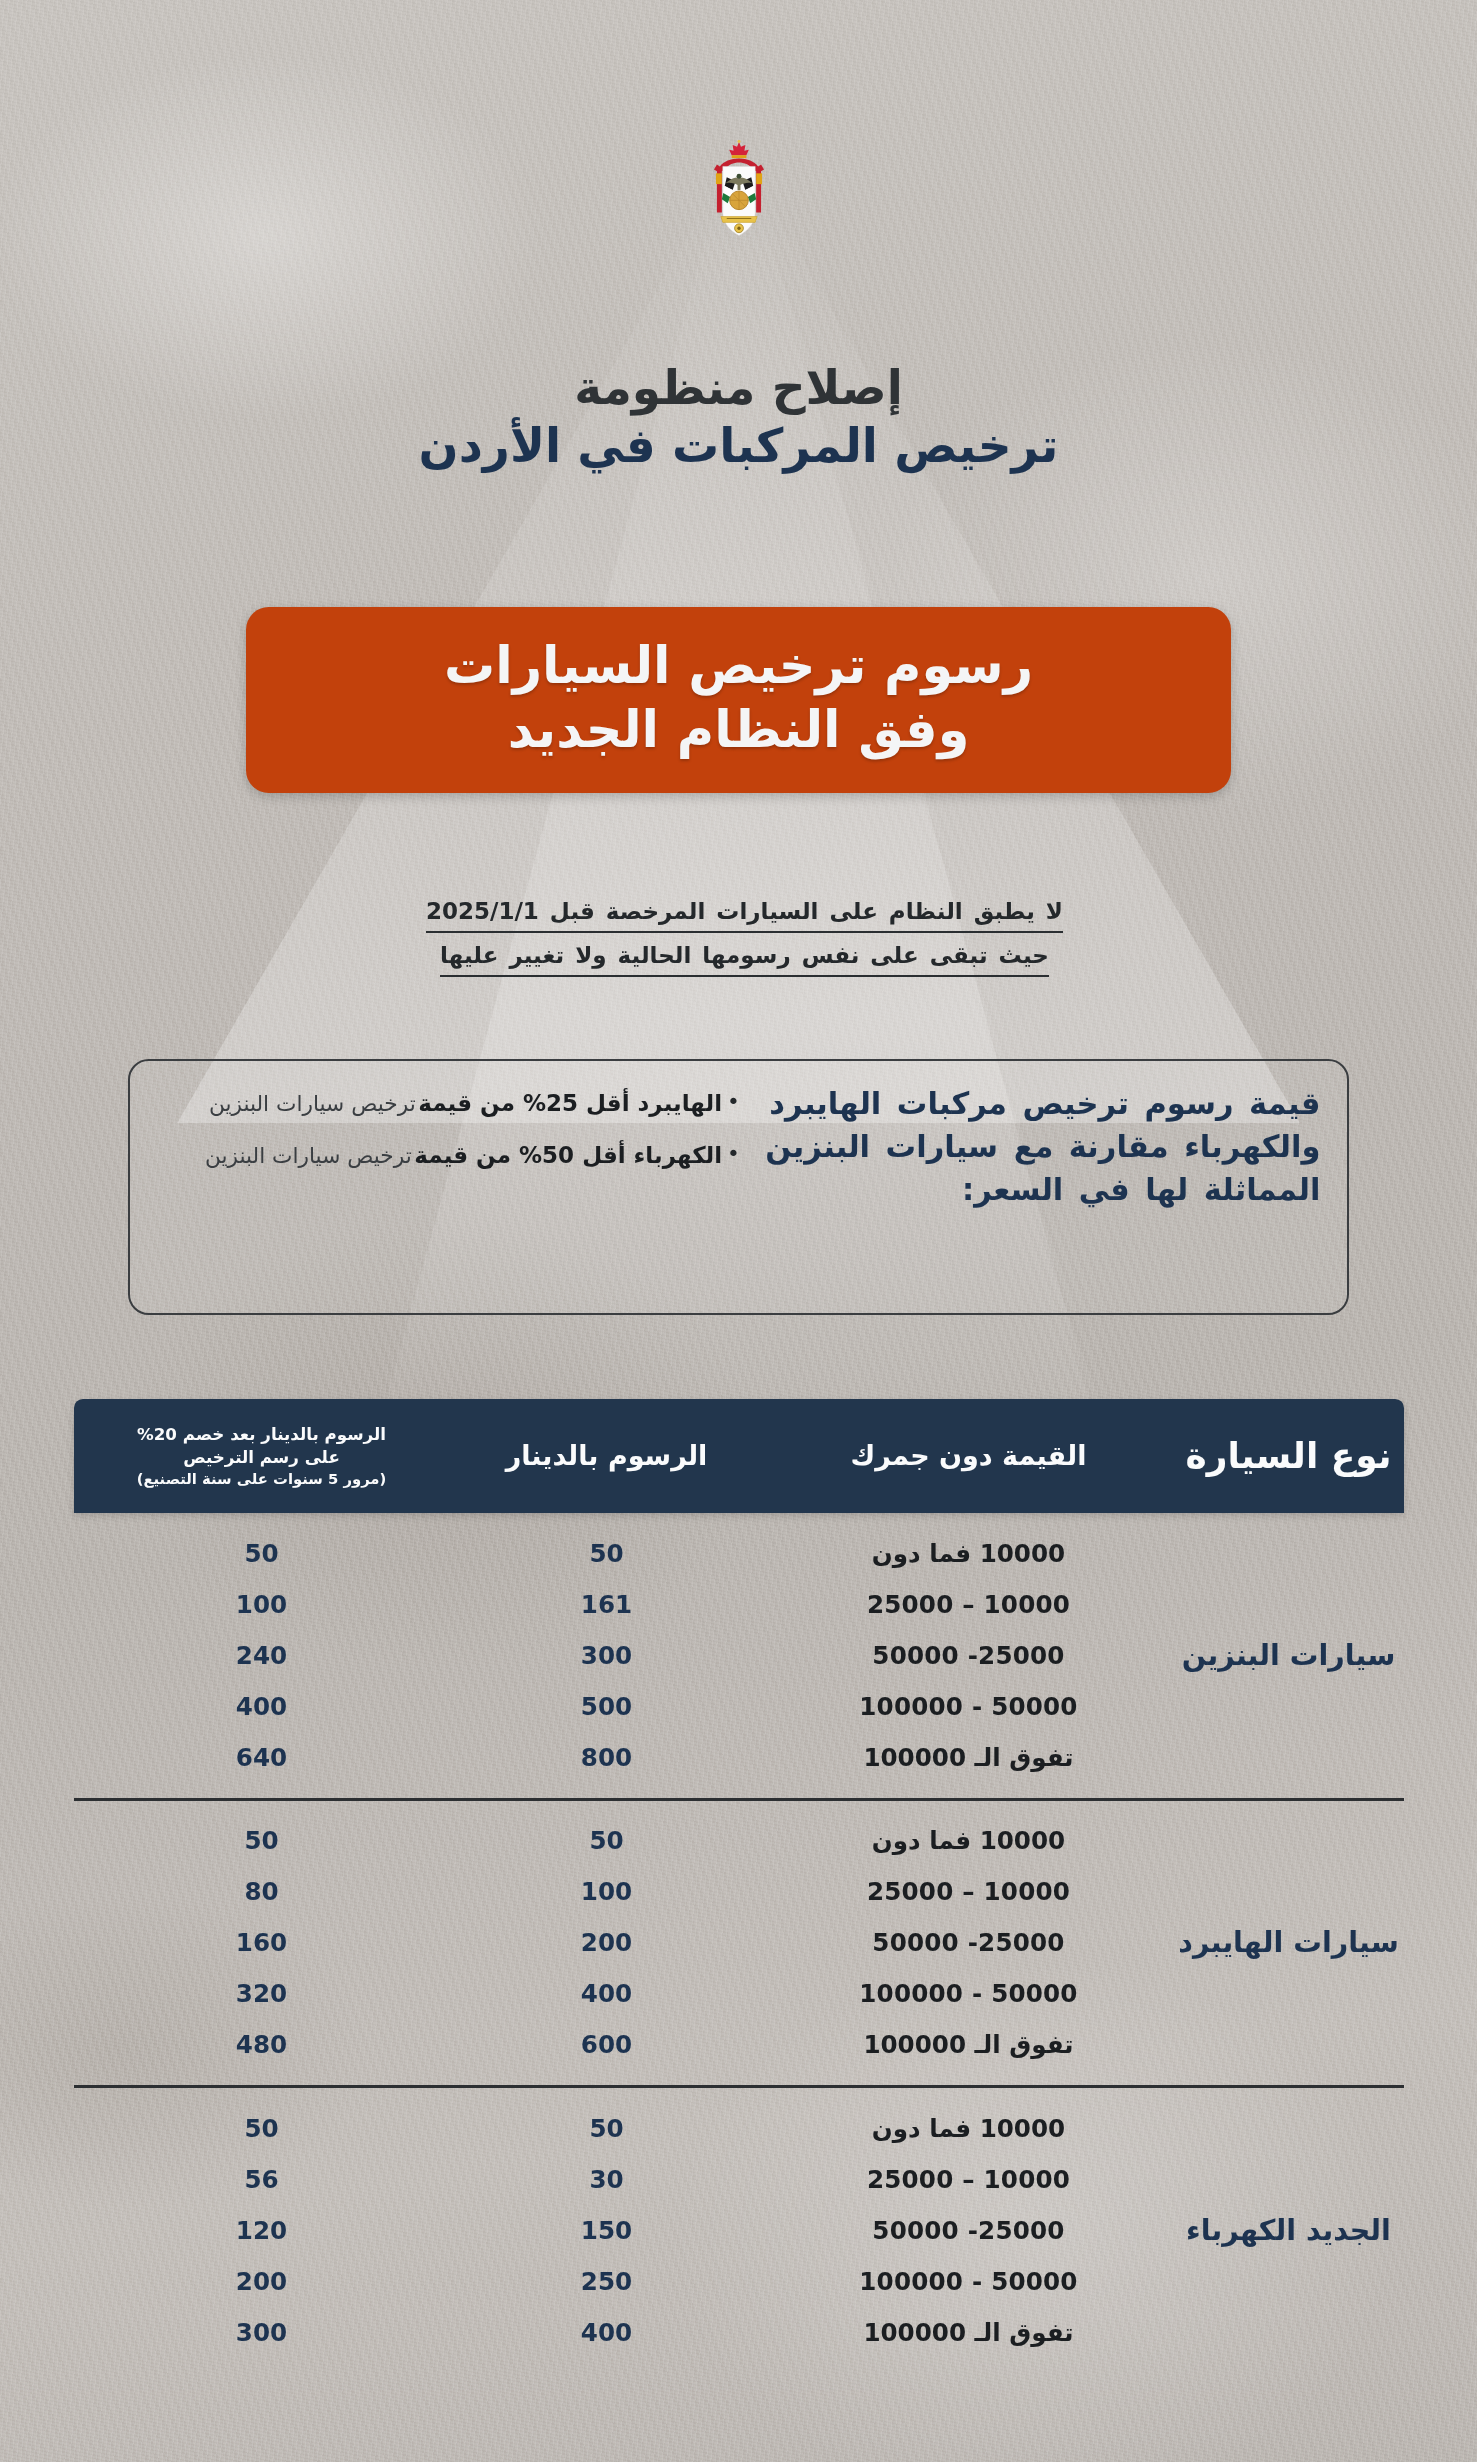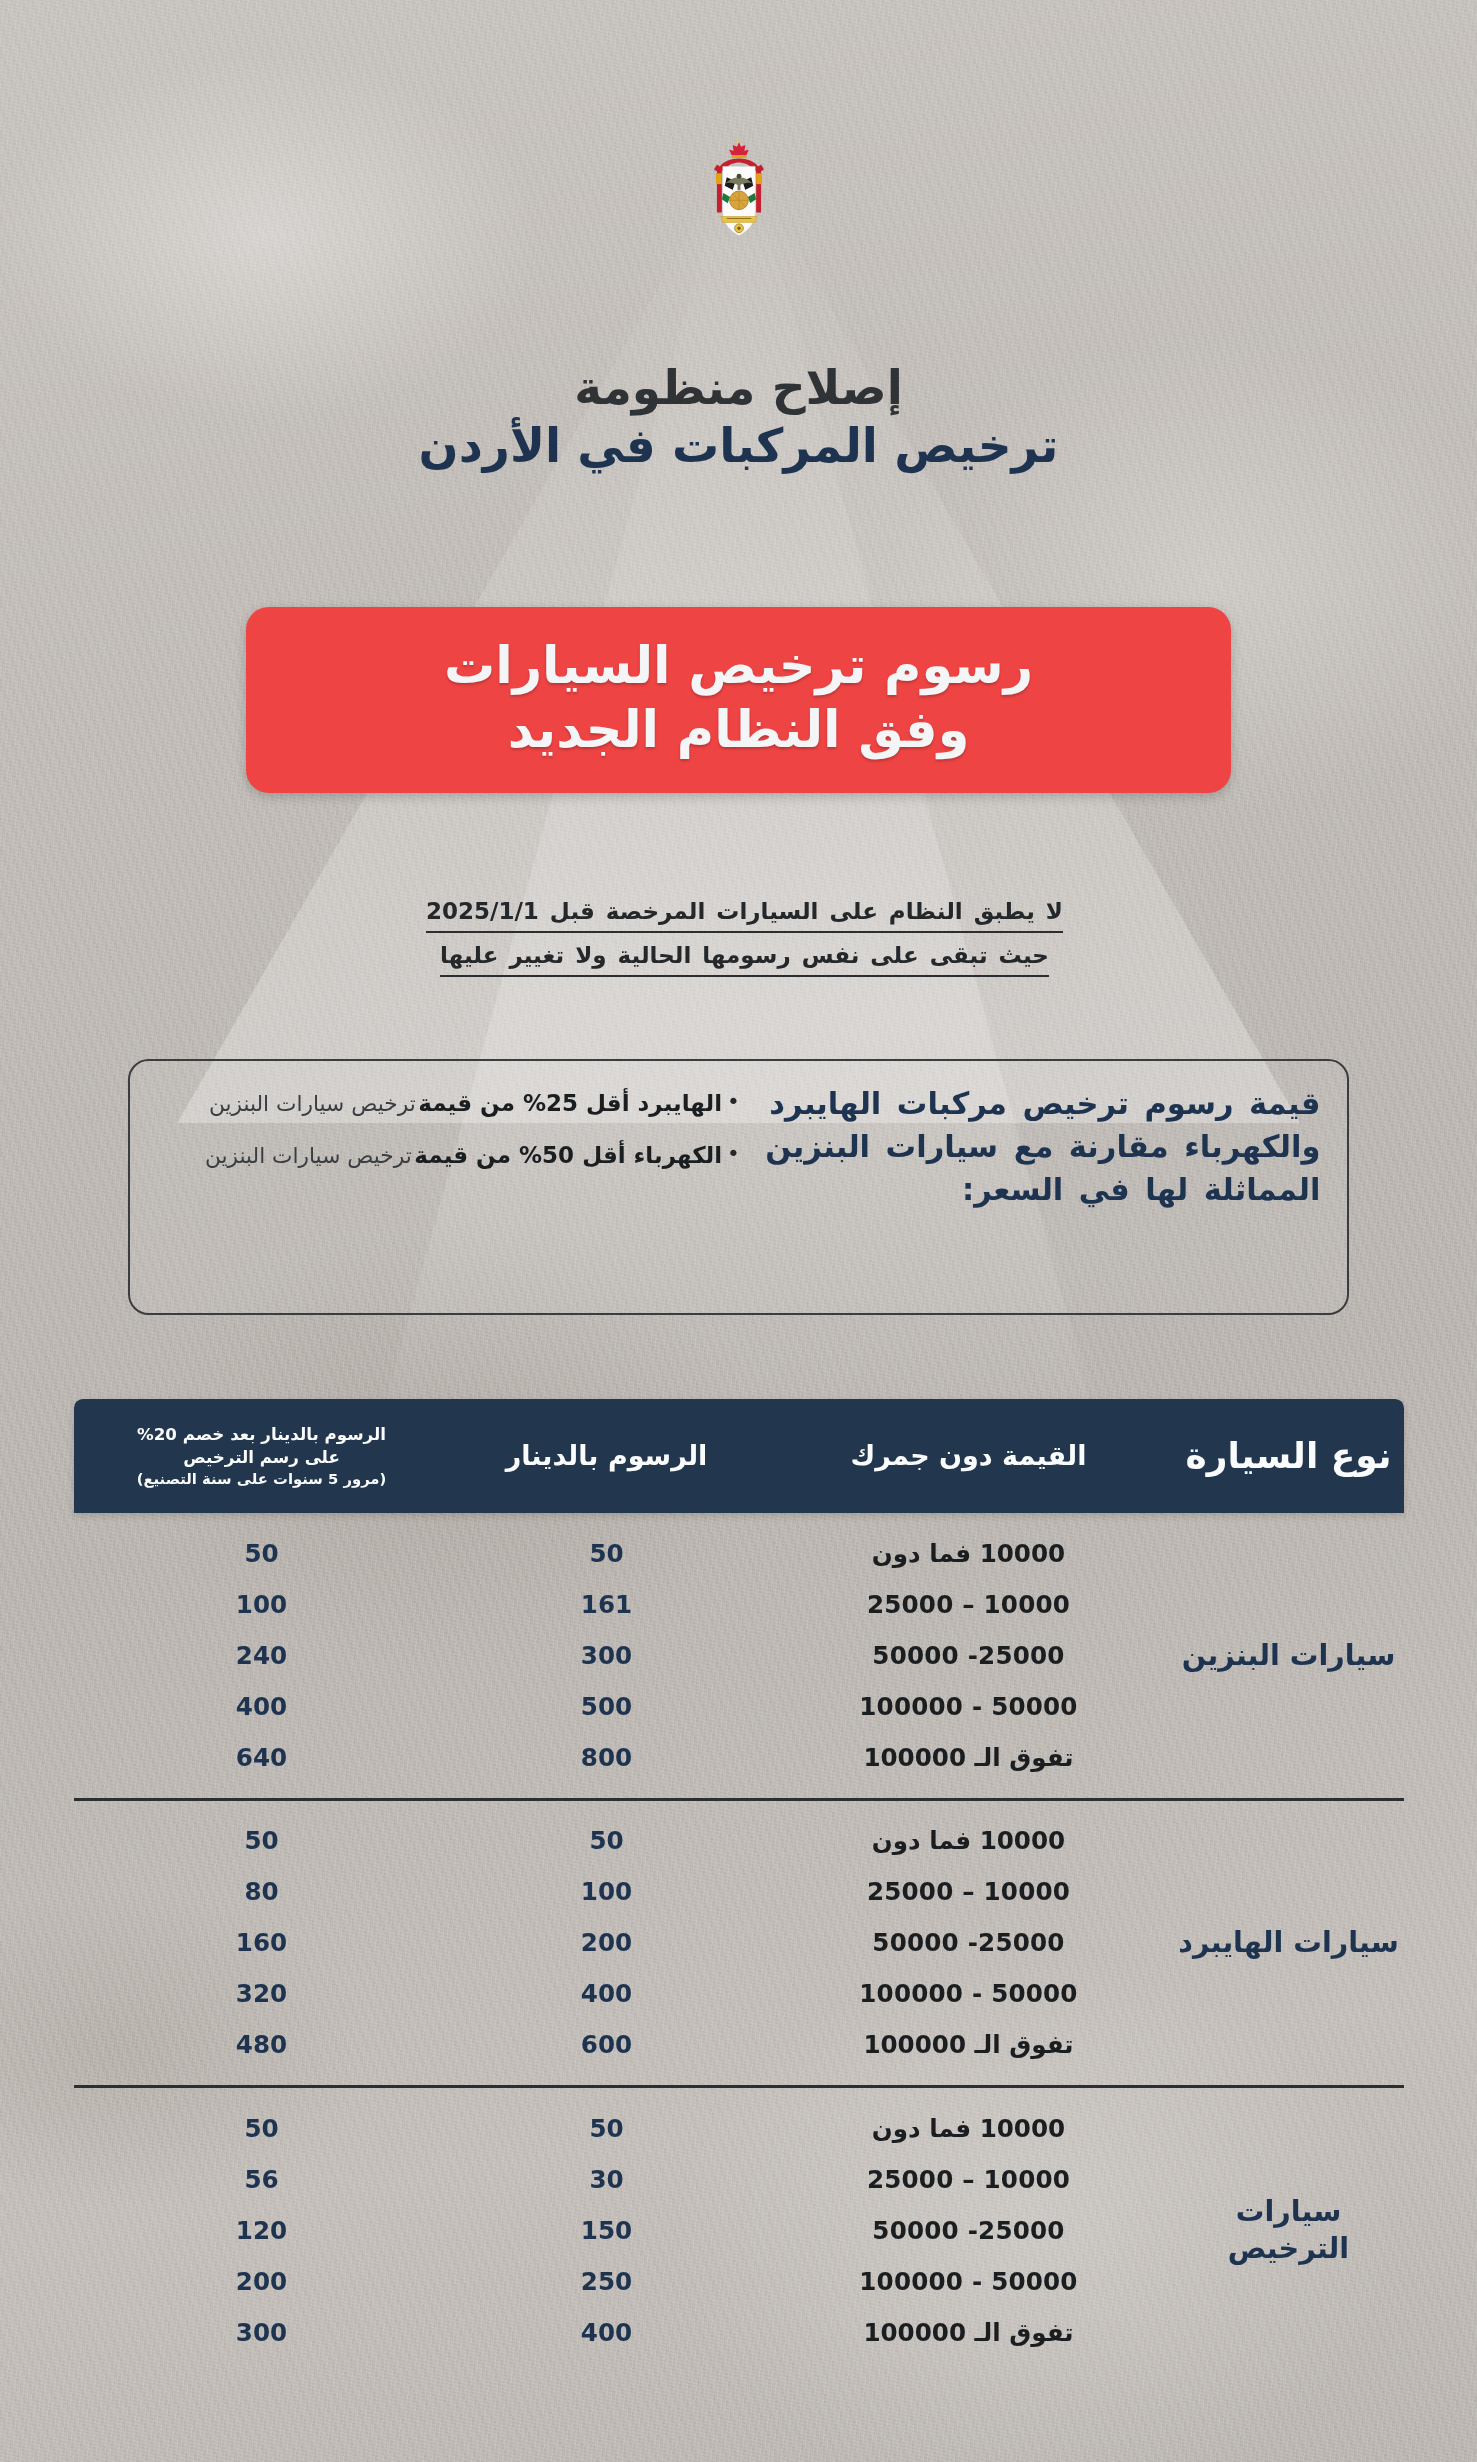--- a/index.html
+++ b/index.html
@@ -58,21 +58,21 @@
   }
   .title-2{
     font-size:47px;font-weight:700;color:#1d3category;
     line-height:1.18;margin-top:3px;
   }
   .title-2{color:#1d3350;}
 
   
   .banner{
     position:absolute;left:246px;top:607px;width:985px;
-    background:#ef4444;border-radius:22.7px;
+    background:#c2410c;border-radius:22.7px;
     box-shadow:0 3.9px 10.8px rgba(0,0,0,.18);
     padding:26.6px 29.5px 30.5px;
     box-sizing:border-box;
     text-align:center;
   }
   .banner-line{
     color:#f4f5f6;font-weight:700;font-size:51px;line-height:1.26;
     text-shadow:0 1.5px 3px rgba(0,0,0,.22);
   }
 
@@ -328,21 +328,21 @@
               <div class="c-value">تفوق الـ 100000</div>
               <div class="c-fee">600</div>
               <div class="c-disc">480</div>
             </div>
           </div>
         </div>
       </div>
 
       <div class="block">
         <div class="block-inner">
-          <div class="cat">سيارات الترخيص</div>
+          <div class="cat">الجديد الكهرباء</div>
           <div class="rows">
             <div class="row">
               <div class="c-value">10000 فما دون</div>
               <div class="c-fee">50</div>
               <div class="c-disc">50</div>
             </div>
             <div class="row">
               <div class="c-value">10000 – 25000</div>
               <div class="c-fee">30</div>
               <div class="c-disc">56</div>

